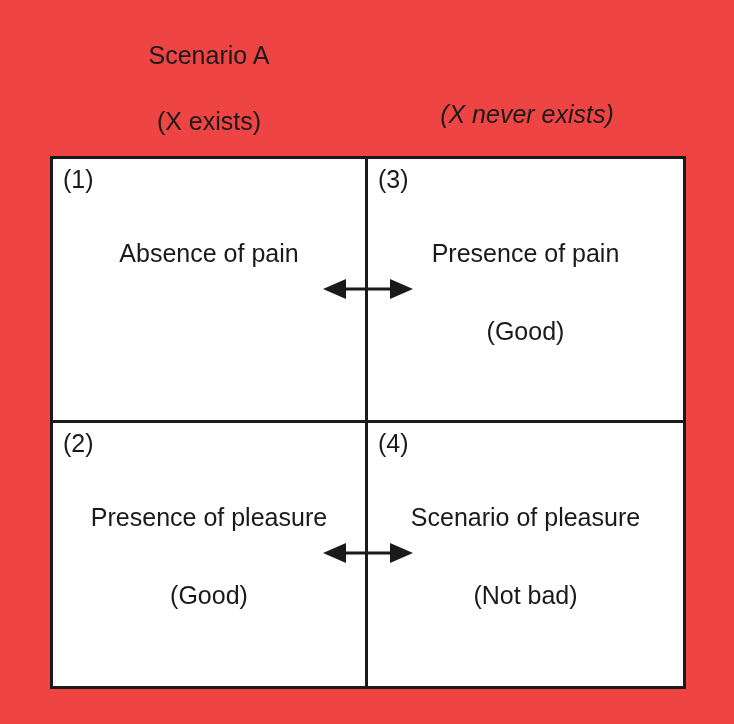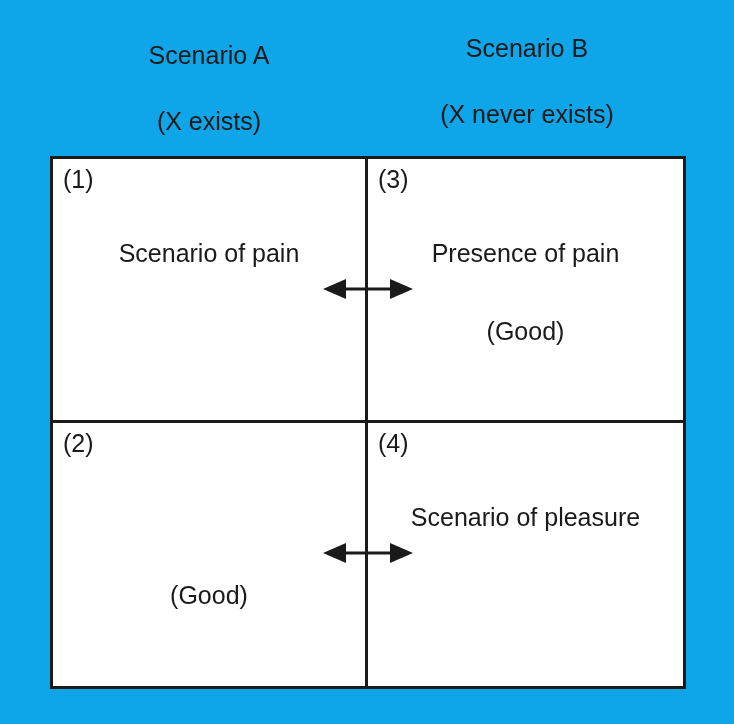--- a/index.html
+++ b/index.html
@@ -4,35 +4,35 @@
 <style>
   html, body {
     margin: 0;
     padding: 0;
     background: #ffffff;
   }
   .canvas {
     position: relative;
     width: 734px;
     height: 724px;
-    background: #0ea5e9;
+    background: #ef4444;
     font-family: "Liberation Sans", sans-serif;
     color: #1a1a1a;
     font-size: 25px;
     line-height: 29px;
   }
   .col-header-line {
     position: absolute;
     text-align: center;
     white-space: nowrap;
   }
   .a-title    { left: 50px;  width: 318px; top: 41px;  }
   .a-subtitle { left: 50px;  width: 318px; top: 107px; }
   .b-title    { left: 368px; width: 318px; top: 34px;  }
-  .b-subtitle { left: 368px; width: 318px; top: 100px; }
+  .b-subtitle { left: 368px; width: 318px; top: 100px; font-style: italic; }
 
   .matrix {
     position: absolute;
     left: 50px;
     top: 156px;
     width: 636px;
     height: 533px;
     box-sizing: border-box;
     border: 3px solid #1a1a1a;
     display: grid;
@@ -72,44 +72,45 @@
   .arrow-top    { top: 277px; }
   .arrow-bottom { top: 541px; }
 </style>
 </head>
 <body>
 
 <div class="canvas">
 
   <div class="col-header-line a-title">Scenario A</div>
   <div class="col-header-line a-subtitle">(X exists)</div>
-  <div class="col-header-line b-title">Scenario B</div>
   <div class="col-header-line b-subtitle">(X never exists)</div>
 
   <div class="matrix">
 
     <div class="cell cell-q1">
       <span class="cell-number">(1)</span>
-      <div class="cell-label">Scenario of pain</div>
+      <div class="cell-label">Absence of pain</div>
     </div>
 
     <div class="cell cell-q3">
       <span class="cell-number">(3)</span>
       <div class="cell-label">Presence of pain</div>
       <div class="cell-valuation">(Good)</div>
     </div>
 
     <div class="cell cell-q2">
       <span class="cell-number">(2)</span>
+      <div class="cell-label">Presence of pleasure</div>
       <div class="cell-valuation">(Good)</div>
     </div>
 
     <div class="cell cell-q4">
       <span class="cell-number">(4)</span>
       <div class="cell-label">Scenario of pleasure</div>
+      <div class="cell-valuation">(Not bad)</div>
     </div>
 
   </div>
 
   <svg class="arrow arrow-top" viewBox="0 0 92 24" aria-hidden="true">
     <line x1="16" y1="12" x2="76" y2="12" stroke="#1a1a1a" stroke-width="3"></line>
     <polygon points="1,12 24,2 24,22" fill="#1a1a1a"></polygon>
     <polygon points="91,12 68,2 68,22" fill="#1a1a1a"></polygon>
   </svg>
 

